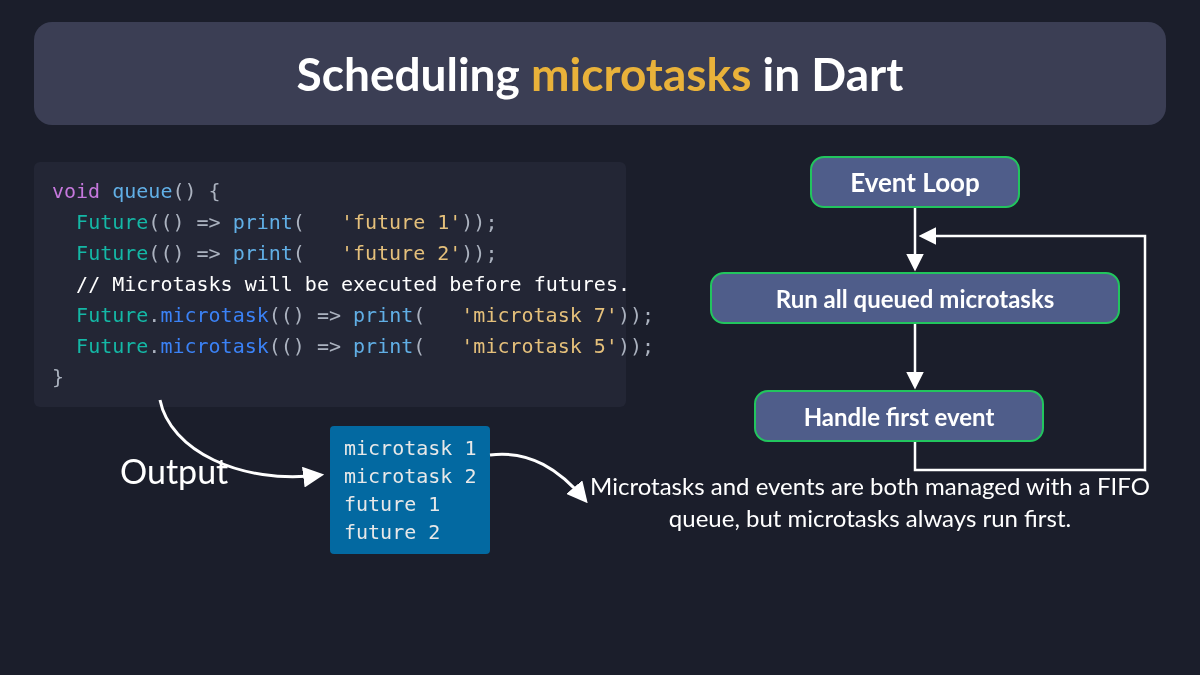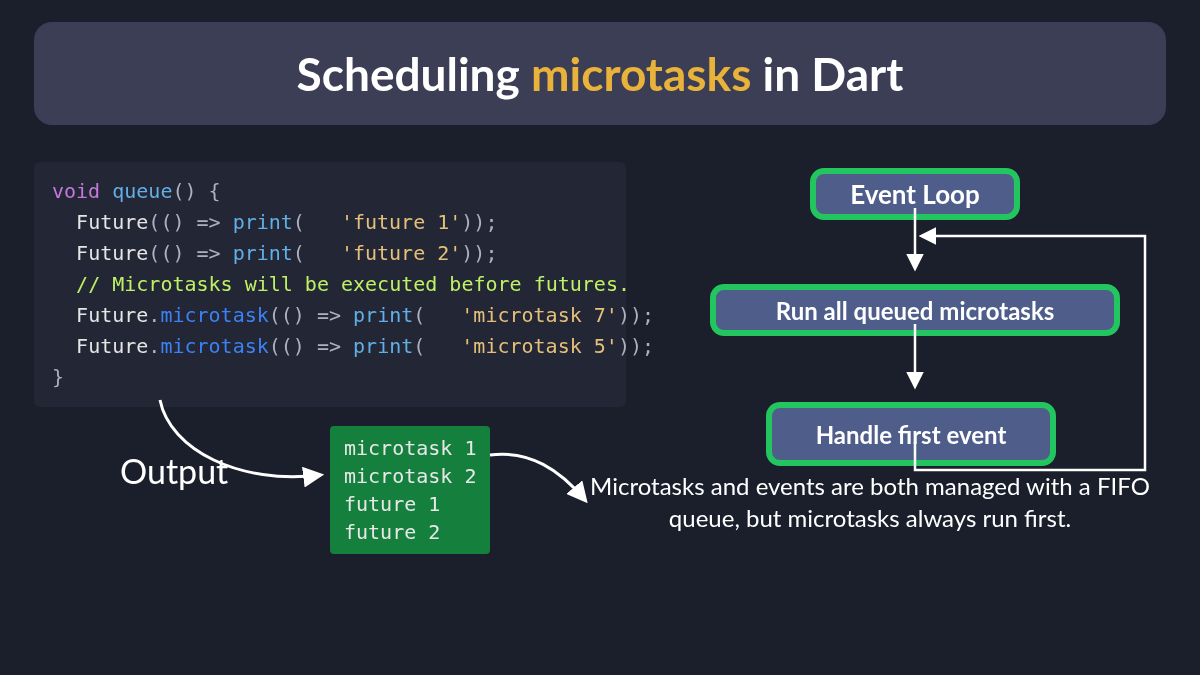--- a/index.html
+++ b/index.html
@@ -35,36 +35,36 @@
     border-radius: 6px;
     padding: 14px 18px 14px 18px;
     font-family: "Consolas","Menlo","Monaco",monospace;
     font-size: 20px;
     line-height: 1.55;
     color: #cfd2e0;
     white-space: pre;
   }
   .tk-kw { color: #c678dd; }
   .tk-fn { color: #61afe6; }
-  .tk-type { color: #e5e5e5; }
+  .tk-type { color: #14b8a6; }
   .tk-meth { color: #3b82f6; }
   .tk-str { color: #e5c07b; margin-left: 36px; }
-  .tk-cmt { color: #bef264; }
+  .tk-cmt { color: #ffffff; }
   .tk-pun { color: #abb2bf; }
 
   .output-label {
     position: absolute;
     left: 120px; top: 300px;
     font-size: 34px;
     color: #fff;
   }
   .output-block {
     position: absolute;
     left: 330px; top: 276px;
-    background: #15803d;
+    background: #0369a1;
     border-radius: 4px;
     padding: 8px 14px;
     font-family: "Consolas","Menlo","Monaco",monospace;
     font-size: 20px;
     line-height: 1.4;
     color: #e8e8e8;
     white-space: pre;
   }
   .footnote {
     position: absolute;
@@ -78,32 +78,31 @@
 
   
   .flow {
     position: absolute;
     left: 670px; top: 0;
     width: 500px;
   }
   .flow-box {
     position: absolute;
     background: #4f5d8a;
-    border: 6px solid #22c55e;
+    border: 2px solid #22c55e;
     border-radius: 14px;
     color: #fff;
     font-weight: 700;
     display: flex;
     align-items: center;
     justify-content: center;
-    margin-top: 12px;
   }
   .fb1 { left: 140px; top: 6px;  width: 210px; height: 52px; font-size: 26px; }
   .fb2 { left: 40px;  top: 122px; width: 410px; height: 52px; font-size: 24px; }
-  .fb3 { left: 96px; top: 240px; width: 290px; height: 64px; font-size: 24px; }
+  .fb3 { left: 84px; top: 240px; width: 290px; height: 52px; font-size: 24px; }
 
   svg.overlay {
     position: absolute;
     top: 150px; left: 0;
     width: 1200px; height: 525px;
     pointer-events: none;
   }
 </style>
 </head>
 <body>

